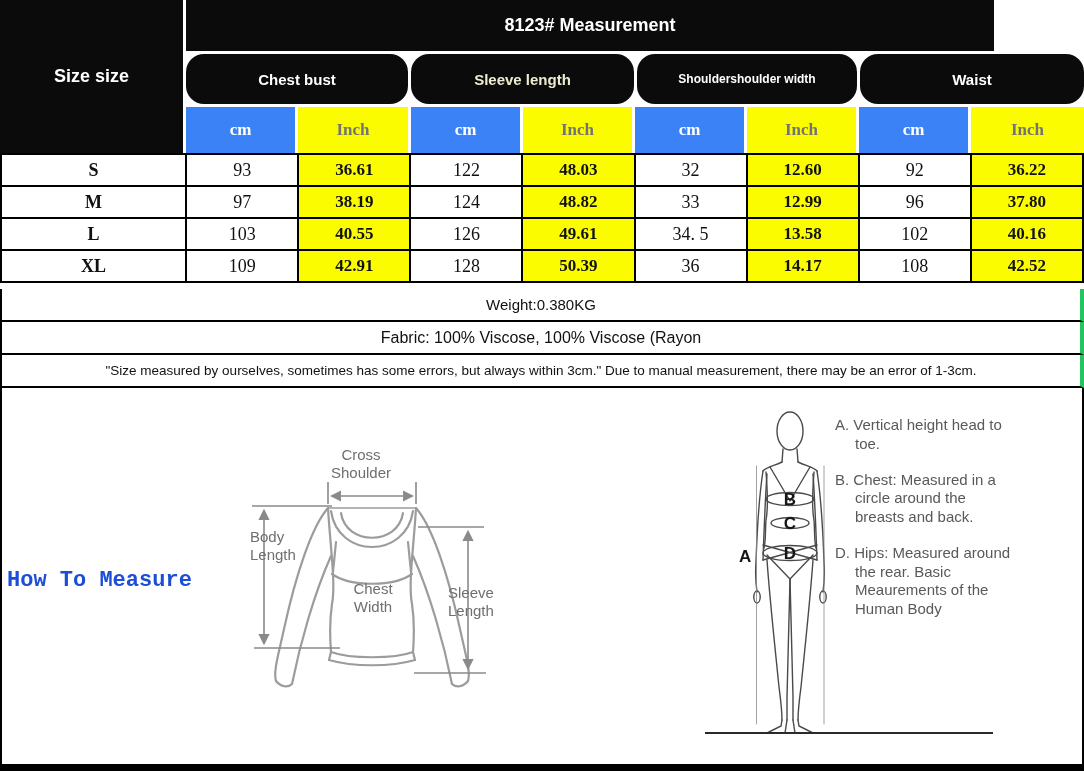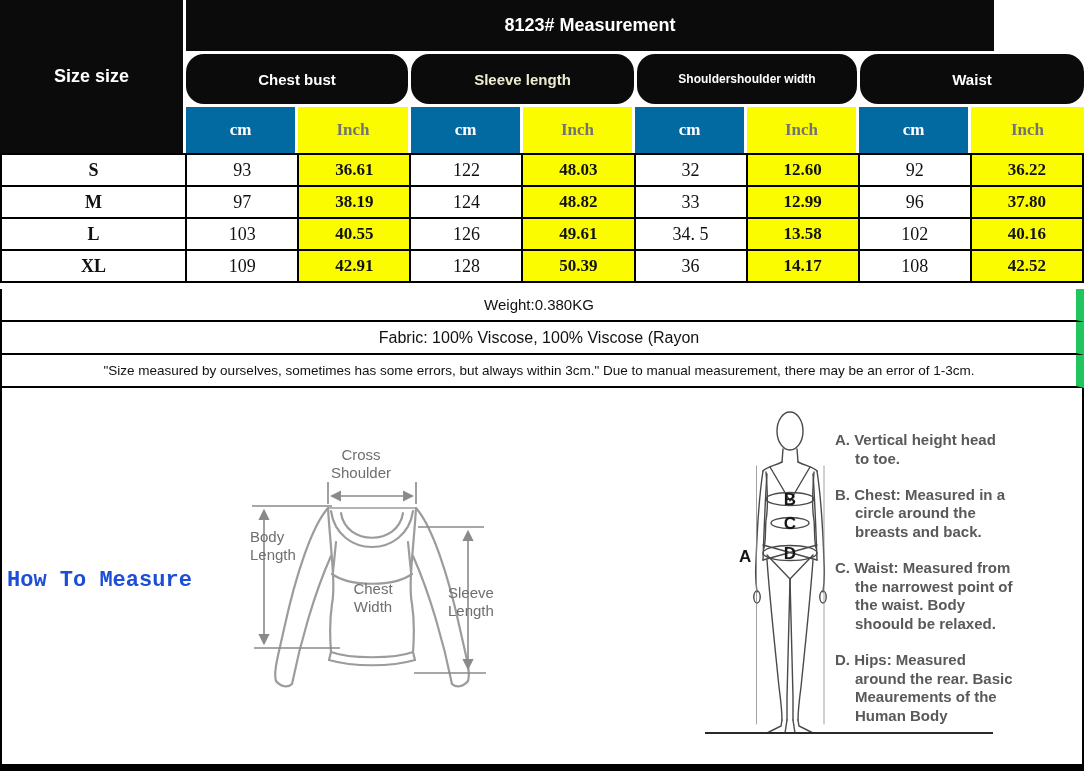--- a/index.html
+++ b/index.html
@@ -9,48 +9,48 @@
   .hcell{position:absolute;background:#0b0b0b;color:#fff;display:flex;align-items:center;
          justify-content:center;font-weight:bold;text-align:center;}
   .size-cell{left:0;top:0;width:183px;height:153px;font-size:18px;}
   .title-cell{left:186px;top:0;width:808px;height:51px;font-size:18px;}
   .grp{top:54px;height:50px;font-size:15px;border-radius:18px;}
   .g0{left:186px;width:222px;}
   .g1{left:411px;width:223px;color:#eeecd0;}
   .g2{left:637px;width:220px;font-size:12px;}
   .g3{left:860px;width:224px;}
   .sub{top:107px;height:46px;font-family:"Liberation Serif",serif;font-weight:bold;font-size:17px;}
-  .sub.cm{background:#0369a1;color:#fff;}
+  .sub.cm{background:#3b82f6;color:#fff;}
   .sub.inch{background:#fcfc00;color:#737373;}
   .s0{left:186px;width:109px}.s1{left:298px;width:110px}.s2{left:411px;width:109px}
   .s3{left:523px;width:109px}.s4{left:635px;width:109px}.s5{left:747px;width:109px}
   .s6{left:859px;width:109px}.s7{left:971px;width:113px}
   
   table.data{position:absolute;left:0;top:153px;width:1084px;border-collapse:collapse;
              table-layout:fixed;font-family:"Liberation Serif",serif;}
   table.data td{border:2px solid #000;height:30px;text-align:center;font-size:18px;padding:0;}
   table.data td.sz{font-weight:bold;font-size:18px;}
   table.data td.inch{background:#fcfc00;font-weight:bold;font-size:17px;}
   
   .inforow{position:absolute;left:0;width:1084px;height:33px;box-sizing:border-box;
-           border-left:2px solid #000;border-right:8px solid #22c55e;border-bottom:2px solid #000;
+           border-left:2px solid #000;border-right:4px solid #22c55e;border-bottom:2px solid #000;
            display:flex;align-items:center;justify-content:center;}
   .weight{top:289px;font-size:15px;}
   .fabric{top:322px;font-size:16px;}
   .note{top:355px;font-size:13.5px;}
   
   .bottom{position:absolute;left:0;top:388px;width:1084px;height:383px;box-sizing:border-box;
           border-left:2px solid #000;border-right:2px solid #000;border-bottom:7px solid #000;}
   .howto{position:absolute;left:5px;top:180px;font-family:"Liberation Mono",monospace;
          font-size:22px;font-weight:bold;color:#1d4ed8;white-space:nowrap;}
   .garment-svg{position:absolute;left:226px;top:46px;}
   .figure-svg{position:absolute;left:735px;top:14px;}
   .annotations{position:absolute;left:833px;top:28px;width:178px;font-size:15px;
                color:#595959;line-height:1.25;}
-  .annotations .item{padding-left:20px;text-indent:-20px;margin:15px 0 17px 0;font-weight:bold;}
+  .annotations .item{padding-left:20px;text-indent:-20px;margin:0 0 17px 0;}
   .figline{position:absolute;left:703px;top:344px;width:288px;height:2px;background:#2a2a2a;}
   svg text{font-family:"Liberation Sans",sans-serif;}
   .glabel{fill:#6f6f6f;font-size:15px;}
   .flabel{fill:#161616;font-size:17px;font-weight:bold;}
 </style>
 </head>
 <body>
 
 <div class="sheet">
 
@@ -212,20 +212,19 @@
       </g>
       <text class="flabel" x="2" y="160">A</text>
       <text class="flabel" x="53" y="103" text-anchor="middle">B</text>
       <text class="flabel" x="53" y="127" text-anchor="middle">C</text>
       <text class="flabel" x="53" y="157" text-anchor="middle">D</text>
     </svg>
 
     <div class="annotations">
       <p class="item">A. Vertical height head to toe.</p>
       <p class="item">B. Chest: Measured in a circle around the breasts and back.</p>
-      <p class="item">C. Waist: Measured from the narrowest point of the waist. Body shoould be relaxed.</p>
       <p class="item">D. Hips: Measured around the rear. Basic Meaurements of the Human Body</p>
     </div>
 
     <div class="figline"></div>
   </div>
 
 </div>
 
 </body></html>

